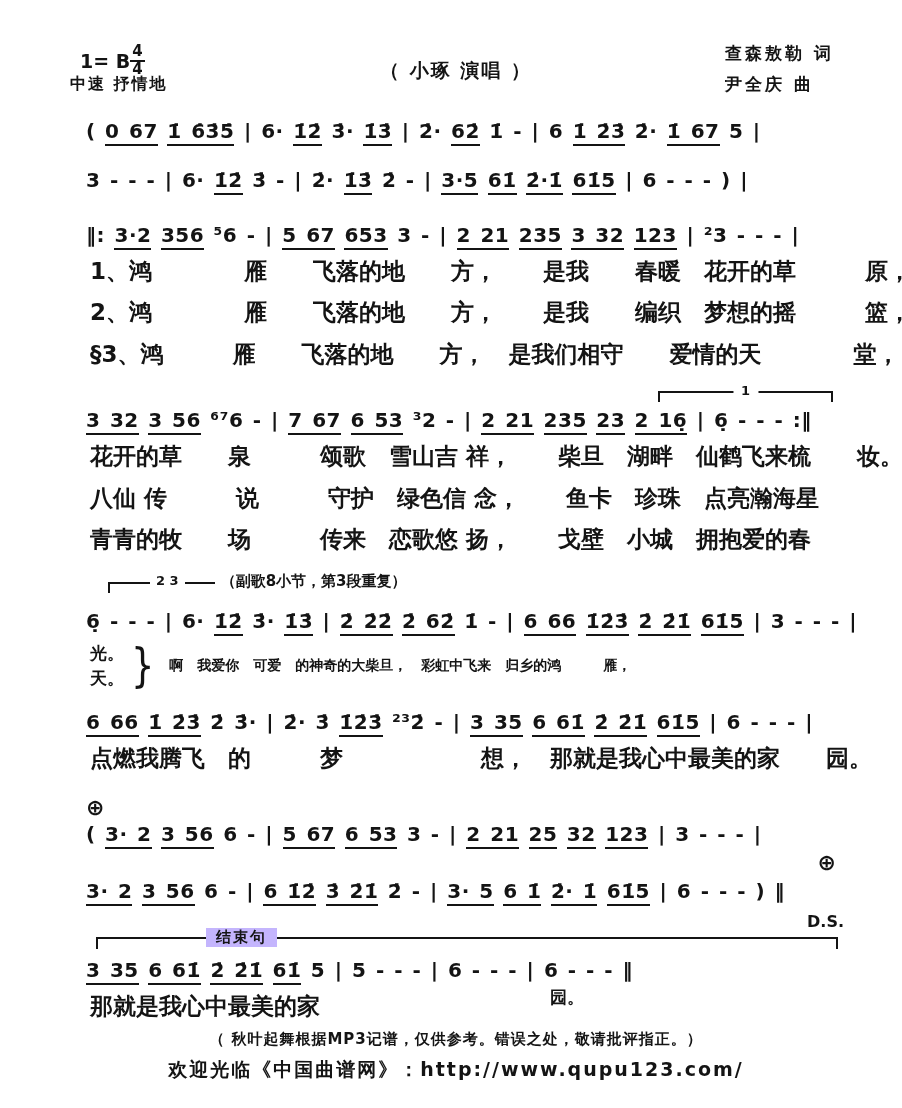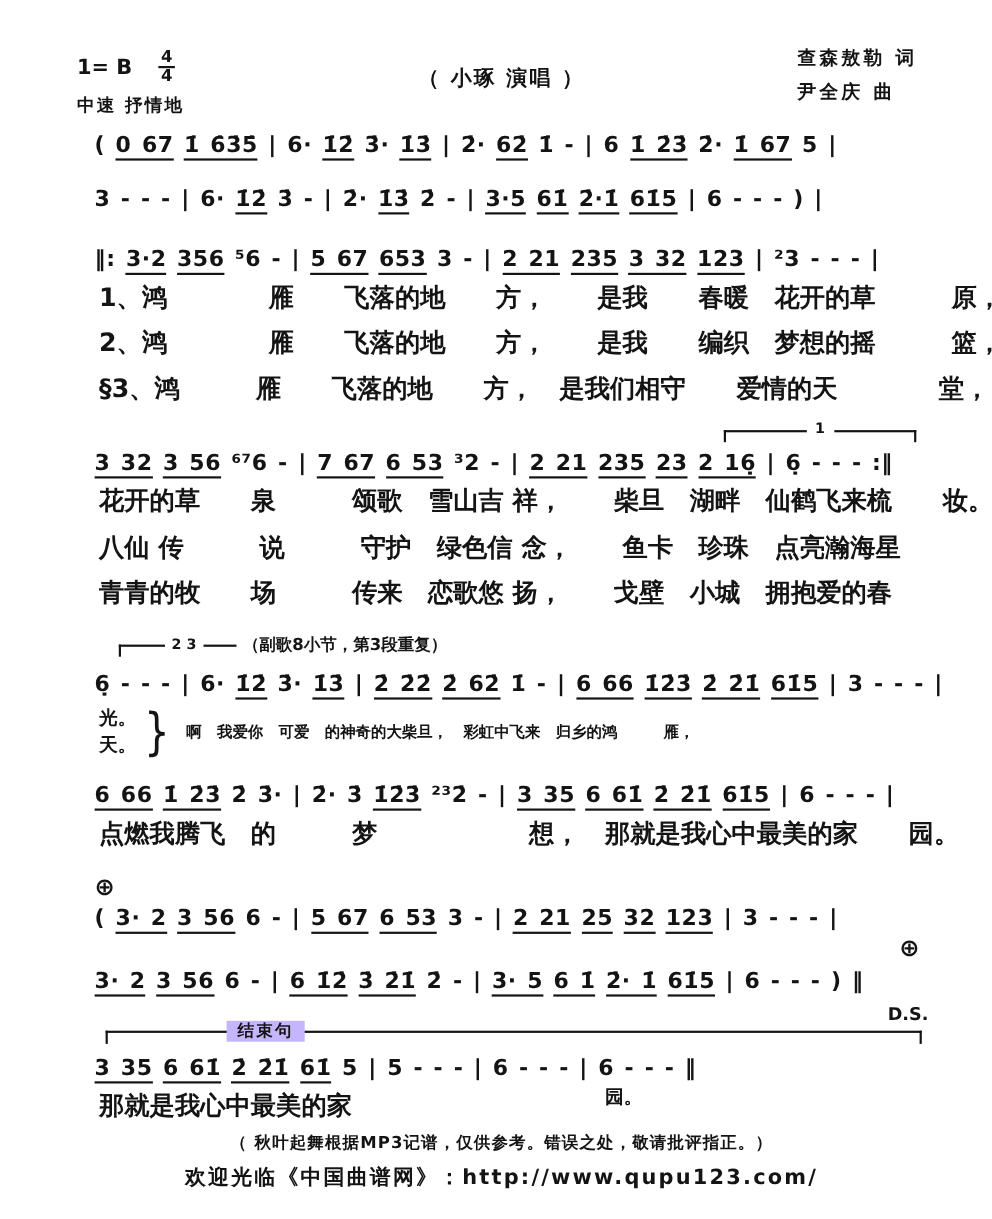--- a/index.html
+++ b/index.html
@@ -5,38 +5,38 @@
   * { margin:0; padding:0; box-sizing:border-box; }
   html,body { width:902px; height:1108px; background:#ffffff; overflow:hidden; }
   body { font-family:"DejaVu Sans","Liberation Sans",sans-serif; color:#141414; }
   .sheet { position:relative; width:902px; height:1108px; padding:26px 40px 0 50px; }
 
   
   .title { text-align:center; font-size:36px; font-weight:bold; color:#591515; letter-spacing:4px; }
   .header-row { position:relative; height:78px; margin-top:4px; }
   .subtitle { position:absolute; left:0; right:0; top:28px; text-align:center; font-size:19px; font-weight:bold; letter-spacing:2px; }
   .credits { position:absolute; right:28px; top:8px; font-size:17px; font-weight:bold; line-height:1.8; letter-spacing:3px; text-align:left; }
-  .keysig { position:absolute; left:20px; top:14px; font-size:19px; font-weight:bold; display:flex; align-items:center; gap:24px; }
+  .keysig { position:absolute; left:30px; top:14px; font-size:19px; font-weight:bold; display:flex; align-items:center; gap:0; }
   .frac { display:inline-flex; flex-direction:column; text-align:center; font-size:15px; line-height:1.05; font-weight:bold; }
   .frac .bot { border-top:2px solid #141414; padding:0 2px; }
-  .tempo { position:absolute; left:20px; top:56px; font-size:16px; font-weight:bold; letter-spacing:2px; }
+  .tempo { position:absolute; left:20px; top:44px; font-size:16px; font-weight:bold; letter-spacing:2px; }
 
   
   .music { font-size:20px; font-weight:bold; letter-spacing:0.5px; word-spacing:2px; white-space:pre; margin-left:36px; line-height:1.55; padding-top:6px; }
   .music .g { border-bottom:2.5px solid #141414; padding-bottom:1px; }
   .lyr { font-size:23px; font-weight:bold; margin-left:40px; line-height:1.8; white-space:pre; }
   .block { margin-top:10px; }
   .relwrap { position:relative; }
 
   
   .volta1 { position:absolute; top:-8px; left:608px; width:175px; height:11px; border:2px solid #141414; border-bottom:none; }
   .volta1 span { position:absolute; top:-10px; left:50%; transform:translateX(-50%); background:#fff; padding:0 8px; font-size:13px; font-weight:bold; }
 
   
-  .volta23row { display:flex; align-items:center; margin:22px 0 0 58px; height:18px; }
+  .volta23row { display:flex; align-items:flex-start; margin:22px 0 0 58px; height:18px; }
   .v23corner { width:42px; height:11px; border-top:2px solid #141414; border-left:2px solid #141414; }
   .v23label { font-size:13px; font-weight:bold; margin:-9px 4px 0 4px; background:#fff; padding:0 2px; }
   .v23line { width:30px; height:11px; border-top:2px solid #141414; }
   .v23note { font-size:15px; font-weight:bold; margin:-10px 0 0 6px; }
 
   
   .bracerow { display:flex; align-items:center; margin:4px 0 0 40px; }
   .tailcol { font-size:17px; font-weight:bold; line-height:1.45; }
   .brace { font-size:46px; font-weight:normal; line-height:0.9; margin:0 12px 0 4px; transform:scaleX(0.8); }
   .bridgelyr { font-size:14px; font-weight:bold; white-space:pre; }

